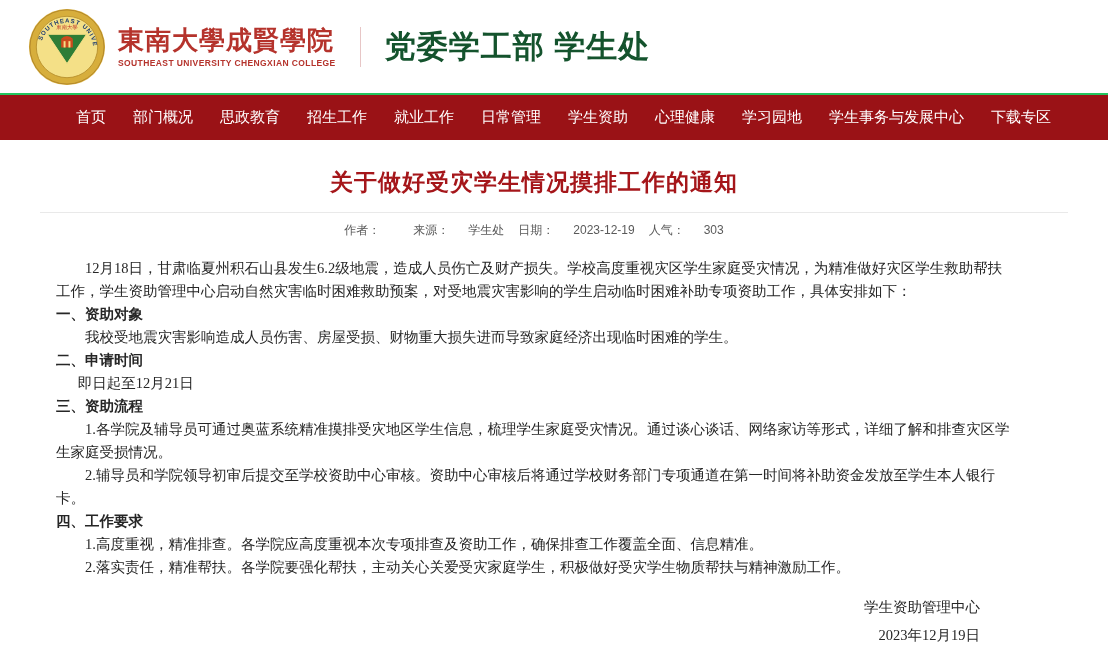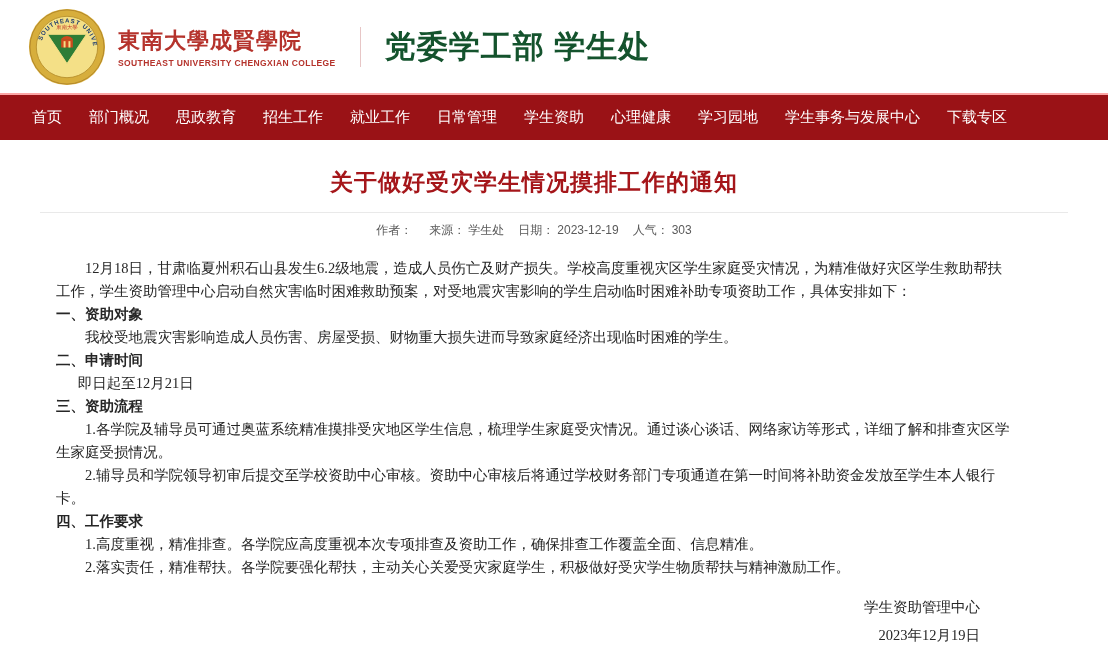--- a/index.html
+++ b/index.html
@@ -15,21 +15,21 @@
     height: 93px;
     display: flex;
     align-items: center;
     padding: 0 26px 0 28px;
     background: #ffffff;
   }
   .logo { width: 78px; height: 78px; flex: 0 0 auto; }
   .brand { margin-left: 12px; }
   .brand-zh {
     font-family: "Liberation Serif", serif;
-    font-size: 22px;
+    font-size: 26px;
     font-weight: bold;
     color: #b5332c;
     letter-spacing: 1px;
     line-height: 30px;
   }
   .brand-en {
     font-size: 8.5px;
     font-weight: bold;
     color: #b5332c;
     letter-spacing: 0.4px;
@@ -66,24 +66,24 @@
     color: #555;
     background: transparent;
   }
   .search-box input::placeholder { color: #b9b9b9; }
   .search-icon { width: 16px; height: 16px; flex: 0 0 auto; cursor: pointer; }
 
   
   .nav {
     height: 47px;
     background: #9a1216;
-    border-top: 2px solid #fca5a5;
+    border-top: 2px solid #22c55e;
     display: flex;
     align-items: center;
-    padding-left: 32px;
+    padding-left: 76px;
   }
   .nav-item {
     color: #ffffff;
     font-size: 15px;
     text-decoration: none;
     margin-right: 27px;
     white-space: nowrap;
     cursor: pointer;
   }
 
@@ -103,21 +103,21 @@
     background: #e9e9e9;
     margin: 14px 40px 0 40px;
   }
   .meta {
     text-align: center;
     font-size: 12px;
     color: #5a5a5a;
     margin-top: 9px;
   }
   .meta-item { margin: 0 7px; }
-  .meta-item .meta-value { margin-left: 3px; }
+  .meta-item .meta-value { margin-left: 19px; }
 
   .article-body {
     margin-top: 18px;
     font-family: "Liberation Serif", serif;
     font-size: 14.5px;
     line-height: 23px;
     color: #262626;
   }
   .blk { margin: 0; }
   .b-salutation { margin-bottom: 9px; }

